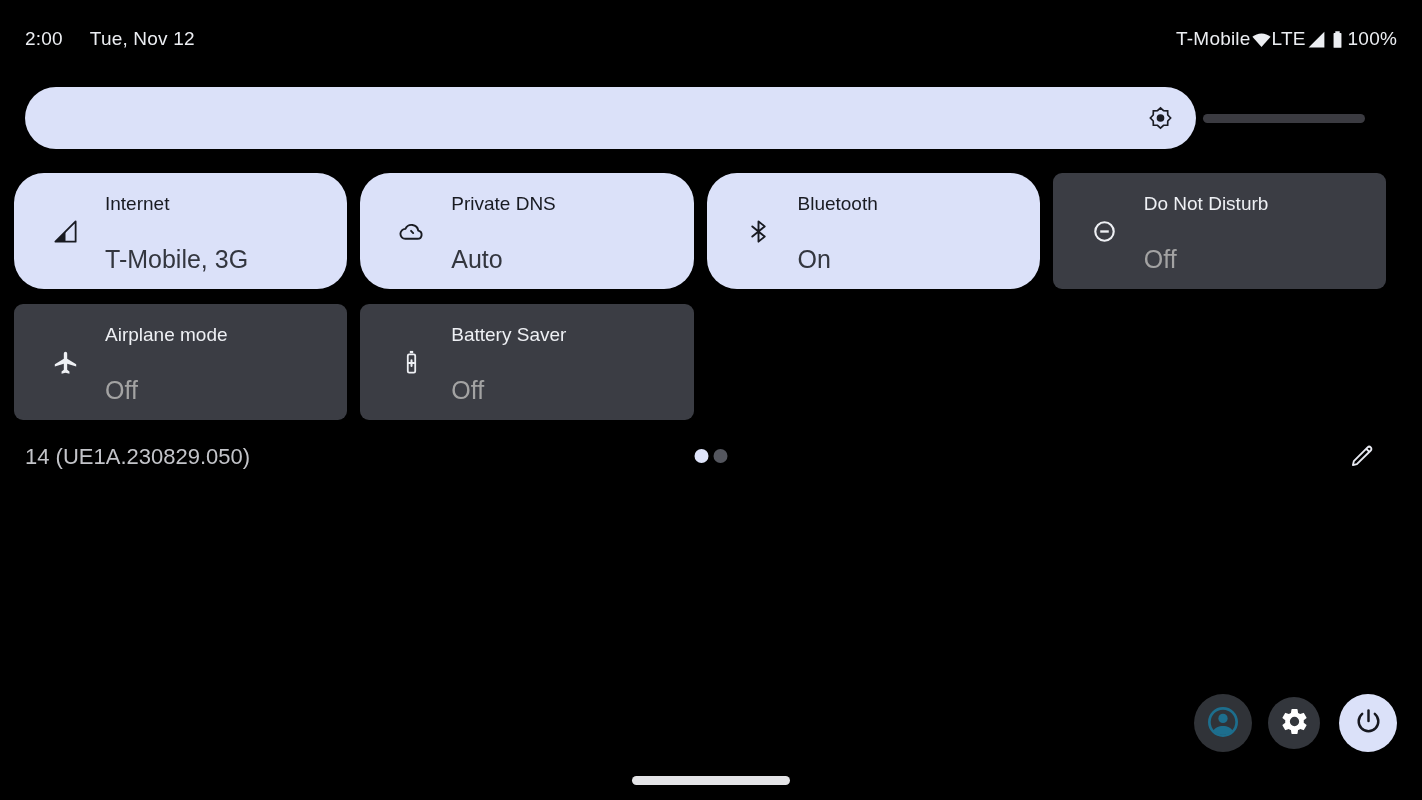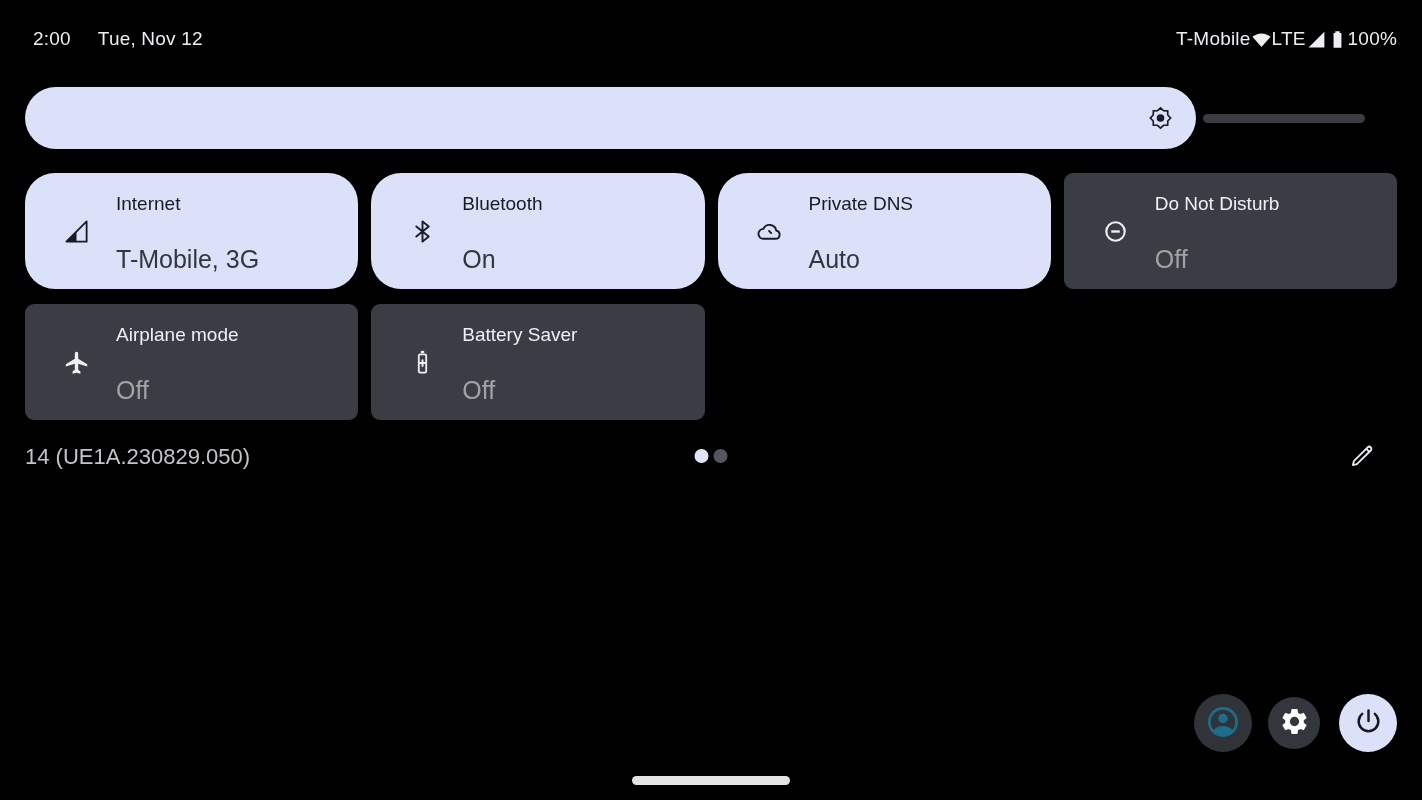--- a/index.html
+++ b/index.html
@@ -1,39 +1,39 @@
 <!DOCTYPE html>
 <html style="--tile-active-bg: #dbe1f9; --tile-inactive-bg: #3b3d44; --tile-active-text: #191b22; --tile-inactive-text: #eef0f4; --avatar-accent: #1d6e8d;"><head>
 <meta charset="utf-8">
 <style>
   html,body{margin:0;padding:0;background:#000;}
   body{width:1422px;height:800px;overflow:hidden;font-family:"Liberation Sans",sans-serif;
        -webkit-font-smoothing:antialiased;}
   .screen{position:relative;width:1422px;height:800px;background:#000;color:#eceef2;}
 
   
-  .statusbar{position:absolute;top:0;left:8px;right:0;height:62px;display:flex;
+  .statusbar{position:absolute;top:0;left:0;right:0;height:62px;display:flex;
              justify-content:space-between;align-items:center;padding:16px 25px 0;
              box-sizing:border-box;font-size:19px;font-weight:500;letter-spacing:.2px;}
   .sb-left{display:flex;gap:27px;align-items:center;}
   .sb-right{display:flex;align-items:center;}
   .sb-icon{display:inline-flex;width:21px;height:21px;color:#eceef2;}
   .sb-icon svg{width:100%;height:100%;display:block;}
 
   
   .brightness-fill{position:absolute;left:25px;top:87px;width:1171px;height:62px;
                    border-radius:31px;background:var(--tile-active-bg,#dbe1f9);cursor:pointer;}
   .b-icon{position:absolute;right:22px;top:50%;transform:translateY(-50%);
           width:27px;height:27px;color:#1b1c24;}
   .b-icon svg{width:100%;height:100%;display:block;}
   .brightness-track{position:absolute;left:1203px;top:114px;width:162px;height:9px;
                     border-radius:5px;background:#3b3b41;cursor:pointer;}
 
   
-  .tiles{position:absolute;left:25px;top:173px;width:1372px;display:grid;
+  .tiles{position:absolute;left:14px;top:173px;width:1372px;display:grid;
          grid-template-columns:repeat(4,1fr);column-gap:13px;row-gap:15px;}
   .tile{position:relative;height:116px;border-radius:30px;display:flex;align-items:center;
         padding:0 44px 0 38px;box-sizing:border-box;cursor:pointer;}
   .tile.active{background:var(--tile-active-bg,#dbe1f9);color:var(--tile-active-text,#191b22);}
   .tile.inactive{background:var(--tile-inactive-bg,#3b3d44);color:var(--tile-inactive-text,#eef0f4);border-radius:9px;}
   .tile-icon{width:27px;height:27px;flex:0 0 27px;margin-right:26px;}
   .tile-icon svg{width:100%;height:100%;display:block;}
   .tile-title{font-size:19px;font-weight:500;line-height:27px;white-space:nowrap;}
   .tile-sub{font-size:25px;font-weight:400;line-height:26px;white-space:nowrap;margin-top:29px;}
   .tile.active .tile-sub{color:#33363f;}
@@ -117,40 +117,40 @@
           </svg>
         </span>
       <div class="tile-text">
         <div class="tile-title">Internet</div>
         <div class="tile-sub">T-Mobile, 3G</div>
       </div>
       <span class="tile-chevron"></span>
     </div>
       <div class="tile active">
       <span class="tile-icon">
-          <svg viewBox="0 0 24 24" fill="none" stroke="currentColor" stroke-width="1.7" stroke-linejoin="round" stroke-linecap="round">
-            <path d="M6.5 7.5 17.5 16.5 12 21 12 3 17.5 7.5 6.5 16.5"></path>
-          </svg>
-        </span>
-      <div class="tile-text">
-        <div class="tile-title">Bluetooth</div>
-        <div class="tile-sub">On</div>
-      </div>
-
-    </div>
-      <div class="tile active">
-      <span class="tile-icon">
           <svg viewBox="0 0 24 24" fill="none" stroke="currentColor" stroke-width="1.7" stroke-linecap="round" stroke-linejoin="round">
             <path d="M6.5 18.5h10.8a3.7 3.7 0 0 0 .7-7.33A6 6 0 0 0 6.6 9.7a4.4 4.4 0 0 0-.1 8.8z"></path>
             <path d="M11.6 11.4l1.9 2"></path>
           </svg>
         </span>
       <div class="tile-text">
         <div class="tile-title">Private DNS</div>
         <div class="tile-sub">Auto</div>
+      </div>
+
+    </div>
+      <div class="tile active">
+      <span class="tile-icon">
+          <svg viewBox="0 0 24 24" fill="none" stroke="currentColor" stroke-width="1.7" stroke-linejoin="round" stroke-linecap="round">
+            <path d="M6.5 7.5 17.5 16.5 12 21 12 3 17.5 7.5 6.5 16.5"></path>
+          </svg>
+        </span>
+      <div class="tile-text">
+        <div class="tile-title">Bluetooth</div>
+        <div class="tile-sub">On</div>
       </div>
 
     </div>
       <div class="tile inactive">
       <span class="tile-icon">
           <svg viewBox="0 0 24 24" fill="none" stroke="currentColor" stroke-width="1.9">
             <circle cx="12" cy="12" r="8.2"></circle>
             <path d="M8.2 12h7.6" stroke-width="2.1"></path>
           </svg>
         </span>

